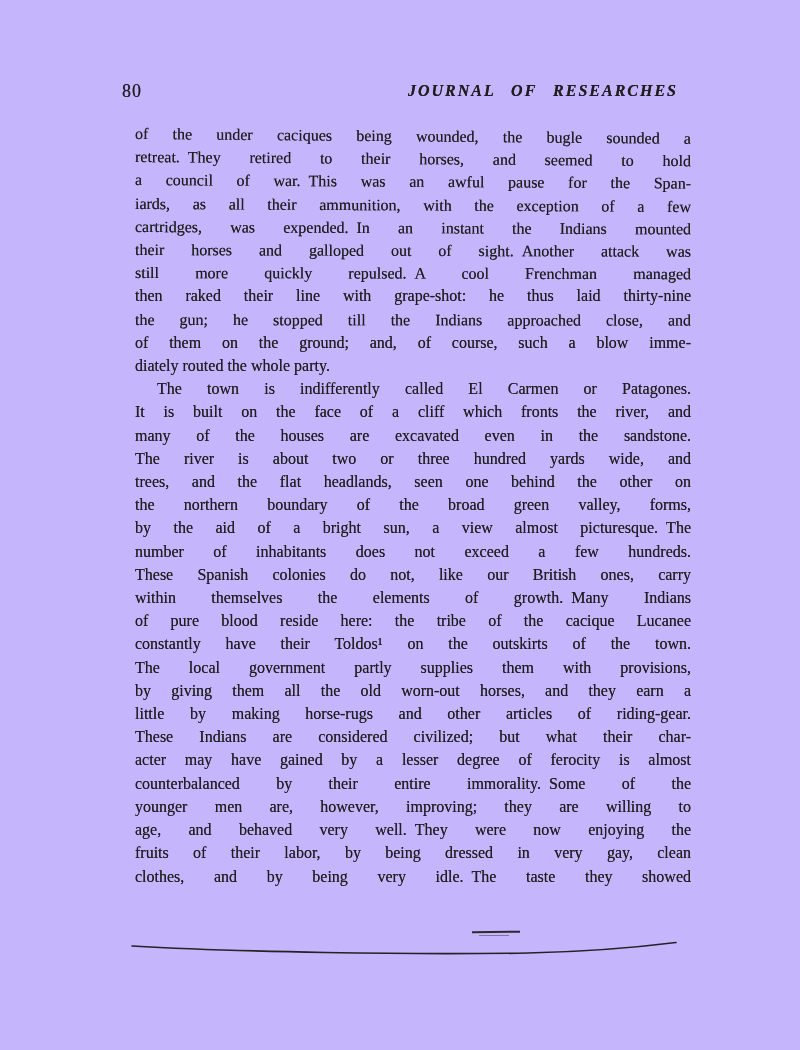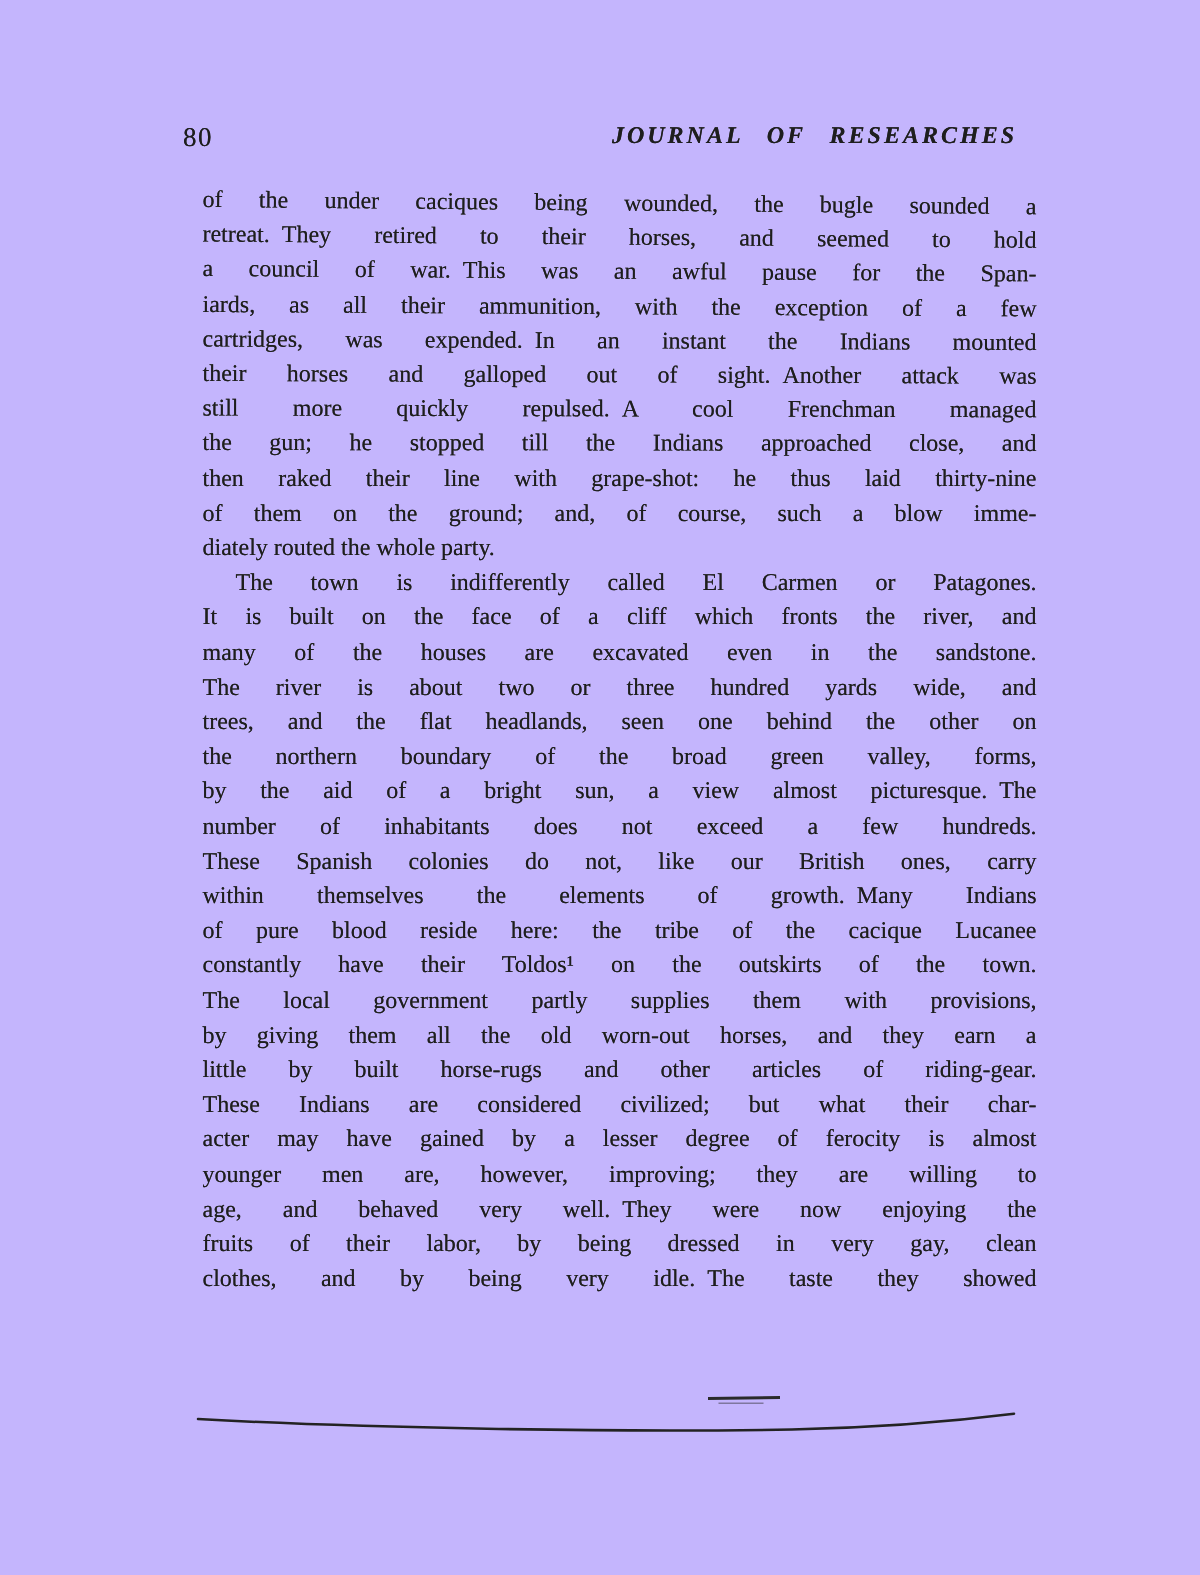--- a/index.html
+++ b/index.html
@@ -102,41 +102,42 @@
   </div>
 
   <div class="body-block">
       <div class="line" style="transform: rotate(0.496deg); transform-origin: 0px 60%;">of the under caciques being wounded, the bugle sounded a</div>
       <div class="line" style="transform: rotate(0.434deg); transform-origin: 0px 60%;">retreat. They retired to their horses, and seemed to hold</div>
       <div class="line" style="transform: rotate(0.372deg); transform-origin: 0px 60%;">a council of war. This was an awful pause for the Span-</div>
       <div class="line" style="transform: rotate(0.31deg); transform-origin: 0px 60%;">iards, as all their ammunition, with the exception of a few</div>
       <div class="line" style="transform: rotate(0.248deg); transform-origin: 0px 60%;">cartridges, was expended. In an instant the Indians mounted</div>
       <div class="line" style="transform: rotate(0.186deg); transform-origin: 0px 60%;">their horses and galloped out of sight. Another attack was</div>
       <div class="line" style="transform: rotate(0.124deg); transform-origin: 0px 60%;">still more quickly repulsed. A cool Frenchman managed</div>
+      <div class="line">then raked their line with grape-shot: he thus laid thirty-nine</div>
       <div class="line" style="transform: rotate(0.062deg); transform-origin: 0px 60%;">the gun; he stopped till the Indians approached close, and</div>
-      <div class="line">then raked their line with grape-shot: he thus laid thirty-nine</div>
       <div class="line">of them on the ground; and, of course, such a blow imme-</div>
       <div class="line para-end">diately routed the whole party.</div>
       <div class="line indent">The town is indifferently called El Carmen or Patagones.</div>
       <div class="line">It is built on the face of a cliff which fronts the river, and</div>
       <div class="line">many of the houses are excavated even in the sandstone.</div>
       <div class="line">The river is about two or three hundred yards wide, and</div>
       <div class="line">trees, and the flat headlands, seen one behind the other on</div>
       <div class="line">the northern boundary of the broad green valley, forms,</div>
       <div class="line">by the aid of a bright sun, a view almost picturesque. The</div>
       <div class="line">number of inhabitants does not exceed a few hundreds.</div>
       <div class="line">These Spanish colonies do not, like our British ones, carry</div>
       <div class="line">within themselves the elements of growth. Many Indians</div>
       <div class="line">of pure blood reside here: the tribe of the cacique Lucanee</div>
       <div class="line">constantly have their Toldos¹ on the outskirts of the town.</div>
       <div class="line">The local government partly supplies them with provisions,</div>
       <div class="line">by giving them all the old worn-out horses, and they earn a</div>
-      <div class="line">little by built horse-rugs and other articles of riding-gear.</div>
+      <div class="line">little by making horse-rugs and other articles of riding-gear.</div>
       <div class="line">These Indians are considered civilized; but what their char-</div>
       <div class="line">acter may have gained by a lesser degree of ferocity is almost</div>
+      <div class="line">counterbalanced by their entire immorality. Some of the</div>
       <div class="line">younger men are, however, improving; they are willing to</div>
       <div class="line">age, and behaved very well. They were now enjoying the</div>
       <div class="line">fruits of their labor, by being dressed in very gay, clean</div>
       <div class="line">clothes, and by being very idle. The taste they showed</div>
     </div>
 
   <div class="scan-underline"></div>
   <div class="scan-underline-2"></div>
 
   <div class="footnote-rule-wrap">

